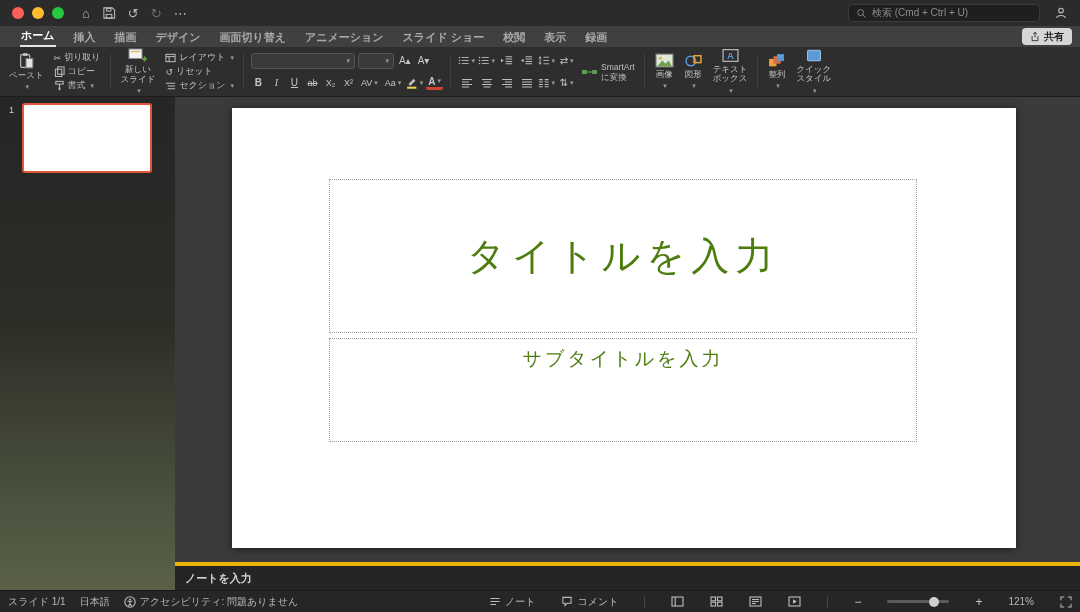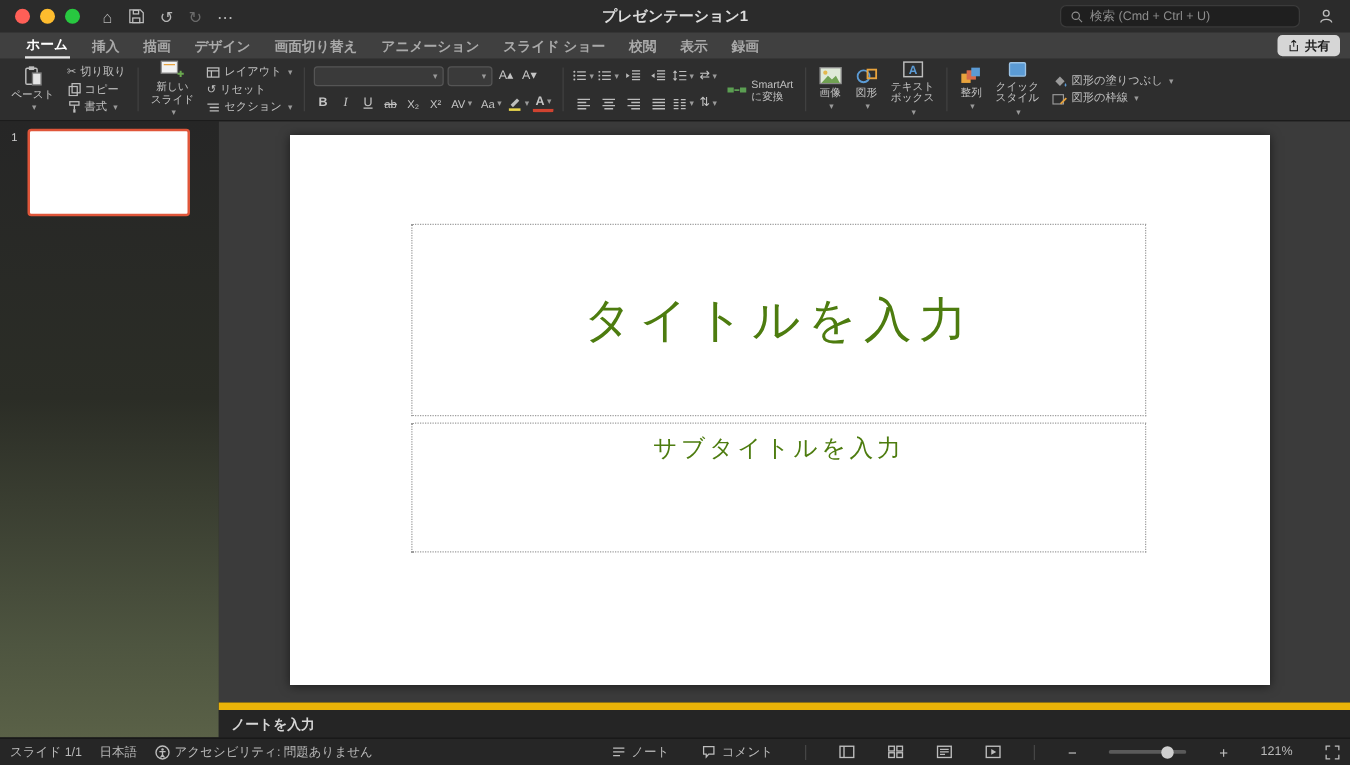--- a/index.html
+++ b/index.html
@@ -53,21 +53,21 @@
   .leftpane { position:absolute; left:0; top:97px; width:175px; bottom:22px; background:linear-gradient(180deg,#262626 0%,#2b2d26 45%,#4e5540 85%,#5a6147 100%); z-index:10; }
   .thumb-num { position:absolute; left:9px; top:8px; font-size:9px; color:#d0d0d0; }
   .thumb { position:absolute; left:22px; top:6px; width:130px; height:70px; background:#ffffff; border:2px solid #e0563a; border-radius:3px; }
 
   .canvas { position:absolute; left:175px; top:97px; right:0; bottom:50px; background:#3b3b3b; z-index:5; }
   .slide { position:absolute; left:57px; top:11px; width:784px; height:440px; background:#ffffff; box-shadow:0 1px 8px rgba(0,0,0,.55); }
   .ph { border:1px dotted #9e9e9e; position:absolute; color:#4d7c0f; }
   .ph-title { left:97px; top:71px; width:588px; height:154px; display:flex; align-items:center; justify-content:center; font-size:38px; letter-spacing:6px; font-weight:400; }
   .ph-sub { left:97px; top:230px; width:588px; height:104px; display:flex; align-items:flex-start; justify-content:center; padding-top:7px; font-size:19px; letter-spacing:3px; }
 
-  .notesbar { position:absolute; left:175px; right:0; bottom:22px; height:28px; background:#252525; border-top:6px solid #eab308; display:flex; align-items:center; padding-left:10px; font-size:11px; color:#d6d6d6; font-weight:700; z-index:12; }
+  .notesbar { position:absolute; left:175px; right:0; bottom:22px; height:28px; background:#252525; border-top:4px solid #eab308; display:flex; align-items:center; padding-left:10px; font-size:11px; color:#d6d6d6; font-weight:700; z-index:12; }
 
   
   .statusbar { position:absolute; left:0; right:0; bottom:0; height:22px; background:#262626; border-top:1px solid #161616; display:flex; align-items:center; font-size:10px; color:#b9b9b9; padding:0 8px; gap:14px; z-index:40; }
   .sitem { display:flex; align-items:center; gap:4px; white-space:nowrap; }
   .sright { margin-left:auto; display:flex; align-items:center; gap:26px; }
   .ssep { width:1px; height:12px; background:#454545; }
   .slider { width:62px; height:3px; background:#5a5a5a; border-radius:2px; position:relative; }
   .knob { position:absolute; right:10px; top:-3.5px; width:10px; height:10px; border-radius:50%; background:#cfcfcf; }
   .zoomsign { font-size:12px; color:#c5c5c5; }
 </style>
@@ -84,21 +84,20 @@
     <span class="glyph">⌂</span>
     <svg width="14" height="14" viewBox="0 0 15 15">
       <path d="M2 2 h9 l2.5 2.5 V13 H2 Z" class="ln"></path>
       <rect x="4.5" y="9" width="6" height="4" class="ln"></rect>
       <rect x="5" y="2.5" width="4.5" height="3" class="ln"></rect>
     </svg>
     <span class="glyph">↺</span>
     <span class="glyph dim">↻</span>
     <span class="glyph">⋯</span>
   </div>
-  <div class="tbtitle">プレゼンテーション1</div>
   <div class="searchbox">
     <svg width="11" height="11" viewBox="0 0 12 12">
       <circle cx="5" cy="5" r="3.2" stroke="#8d8d8d" fill="none"></circle>
       <line x1="7.6" y1="7.6" x2="10.5" y2="10.5" stroke="#8d8d8d"></line>
     </svg>
     <span>検索 (Cmd + Ctrl + U)</span>
   </div>
   <svg class="tb-person" width="14" height="14" viewBox="0 0 14 14">
     <circle cx="7" cy="4.6" r="2.3" class="ln"></circle>
     <path d="M2.6 12 C3.2 8.7 10.8 8.7 11.4 12" class="ln"></path>
@@ -348,36 +347,20 @@
       </svg>
       <span>整列</span>
     </div>
     <div class="bigbtn caret">
       <svg width="16" height="15" viewBox="0 0 15 14">
         <rect x="1.5" y="2" width="12" height="10" rx="1" fill="#5b9bd5" stroke="#9cc3e5"></rect>
       </svg>
       <span>クイック
 スタイル</span>
     </div>
-    <div class="scol">
-      <div class="sbtn caret">
-        <svg width="13" height="12" viewBox="0 0 14 12">
-          <path d="M3.5 6 L7.5 2 L11.5 6 L7.5 10 Z" fill="#9a9a9a"></path>
-          <path d="M12.3 7.5 q1.6 2.2 0 3.2 q-1.6 -1 0 -3.2" fill="#5b9bd5"></path>
-        </svg>
-        <span>図形の塗りつぶし</span>
-      </div>
-      <div class="sbtn caret">
-        <svg width="13" height="12" viewBox="0 0 14 12">
-          <rect x="1.5" y="2.5" width="9" height="8" fill="none" stroke="#9a9a9a"></rect>
-          <path d="M8 10.5 L13 5.5" stroke="#e8a33d" stroke-width="1.5"></path>
-        </svg>
-        <span>図形の枠線</span>
-      </div>
-    </div>
   </div>
 </div>
 
 <div class="leftpane">
   <span class="thumb-num">1</span>
   <div class="thumb"></div>
 </div>
 
 <div class="canvas">
   <div class="slide">

